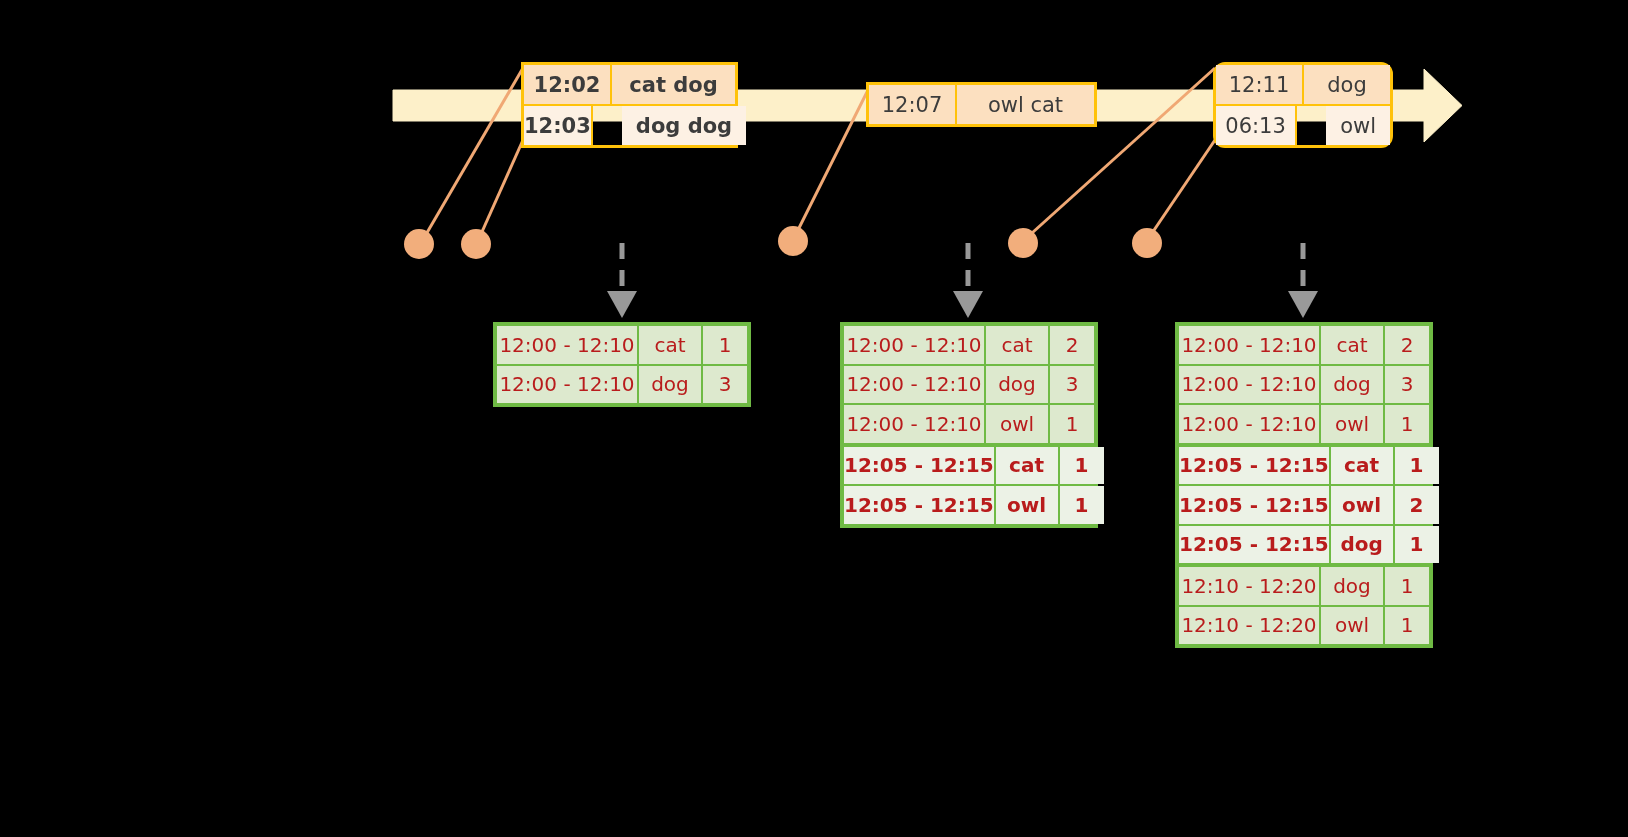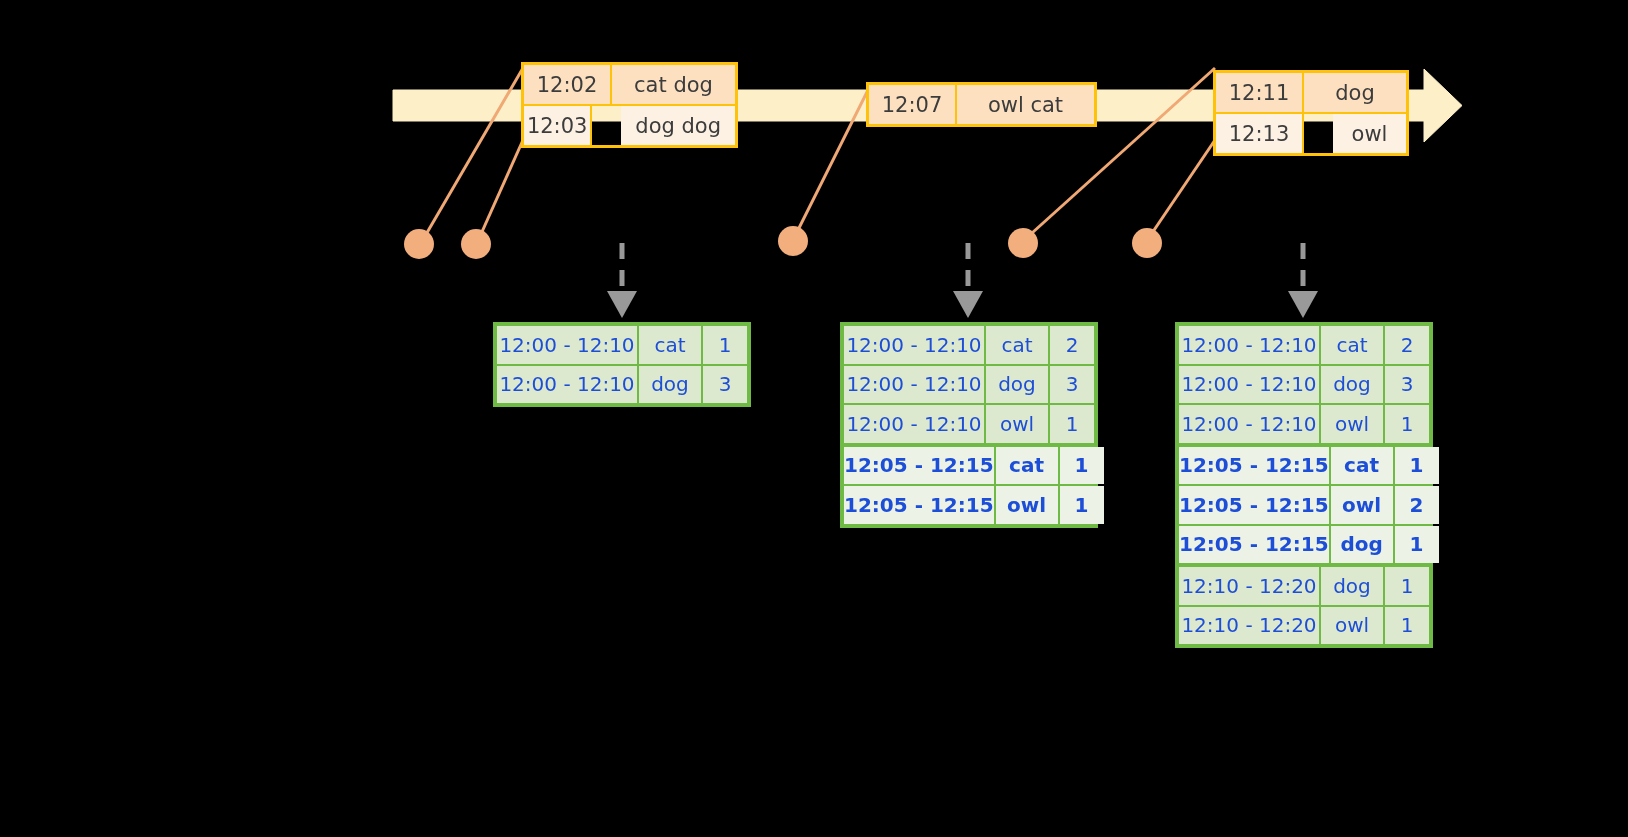--- a/index.html
+++ b/index.html
@@ -67,21 +67,21 @@
     align-items: stretch;
     height: 37.5px;
   }
   .res-row + .res-row { border-top: 2px solid #6FBA44; }
   .res-sep { border-top: 4px solid #6FBA44 !important; }
   .res-cell {
     display: flex;
     align-items: center;
     justify-content: center;
     font-size: 20px;
-    color: #1d4ed8;
+    color: #b91c1c;
     white-space: nowrap;
   }
   .c-win { flex: 0 0 auto; border-right: 2px solid #6FBA44; }
   .c-word { flex: 0 0 62px; border-right: 2px solid #6FBA44; text-align: right; }
   .c-cnt  { flex: 0 0 44px; }
   .rowA .res-cell { background: #DDE9CE; }
   .rowB .res-cell { background: #ECF2E6; font-weight: bold; }
 </style>
 </head>
 <body>
@@ -115,45 +115,45 @@
       <line x1="968" y1="243" x2="968" y2="296"></line>
       <line x1="1303" y1="243" x2="1303" y2="296"></line>
     </g>
     <g fill="#999999">
       <path d="M 607 291 L 637 291 L 622 318 Z"></path>
       <path d="M 953 291 L 983 291 L 968 318 Z"></path>
       <path d="M 1288 291 L 1318 291 L 1303 318 Z"></path>
     </g>
   </svg>
 
-  <div class="evt-box" style="left:521px; top:62px; width:217px;">
+  <div class="evt-box" style="left:521px; top:62px; width:217px;font-weight:bold;">
     <div class="evt-row shade-a">
       <span class="evt-time">12:02</span>
       <span class="evt-words">cat dog</span>
     </div>
     <div class="evt-row shade-b">
       <span class="evt-time">12:03</span>
       <span class="evt-words">dog dog</span>
     </div>
   </div>
 
   <div class="evt-box" style="left:866px; top:82px; width:231px;">
     <div class="evt-row shade-a">
       <span class="evt-time">12:07</span>
       <span class="evt-words">owl cat</span>
     </div>
   </div>
 
-  <div class="evt-box" style="left:1213px; top:70px; width:196px;">
+  <div class="evt-box" style="left:1213px; top:62px; width:180px;border-radius:12px;">
     <div class="evt-row shade-a">
       <span class="evt-time">12:11</span>
       <span class="evt-words">dog</span>
     </div>
     <div class="evt-row shade-b">
-      <span class="evt-time">12:13</span>
+      <span class="evt-time">06:13</span>
       <span class="evt-words">owl</span>
     </div>
   </div>
 
   <div class="res-table" id="tbl0" style="left:493px; top:322px; width:258px;">
       <div class="res-row rowA">
         <span class="res-cell c-win" style="flex: 1 1 auto;">12:00 - 12:10</span>
         <span class="res-cell c-word">cat</span>
         <span class="res-cell c-cnt">1</span>
       </div>

